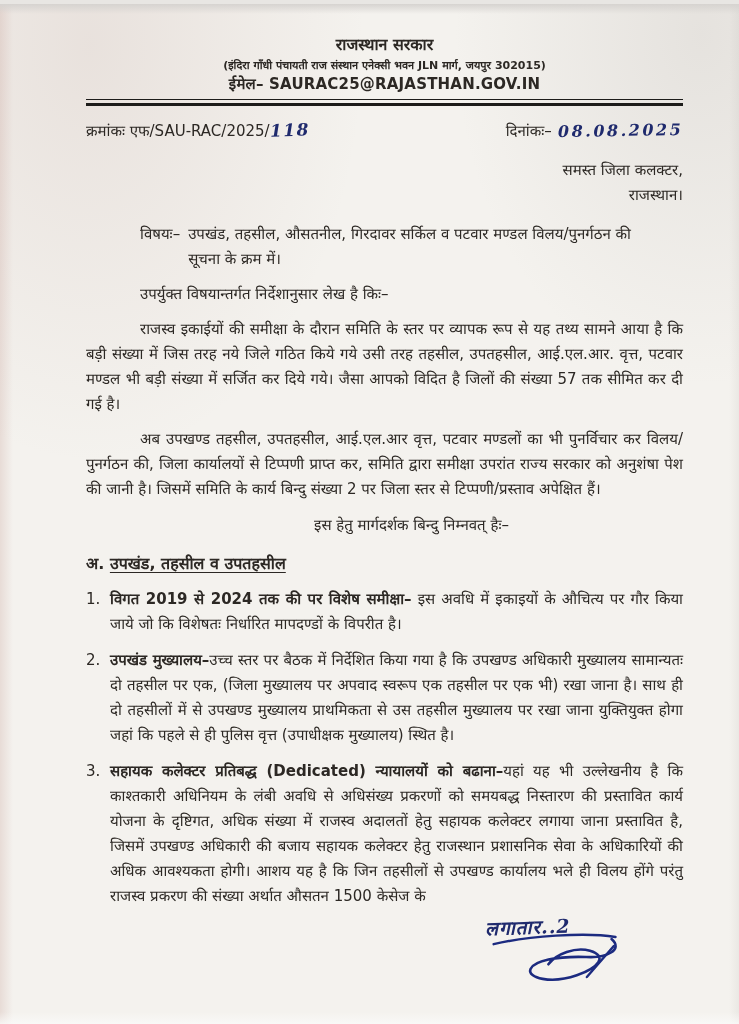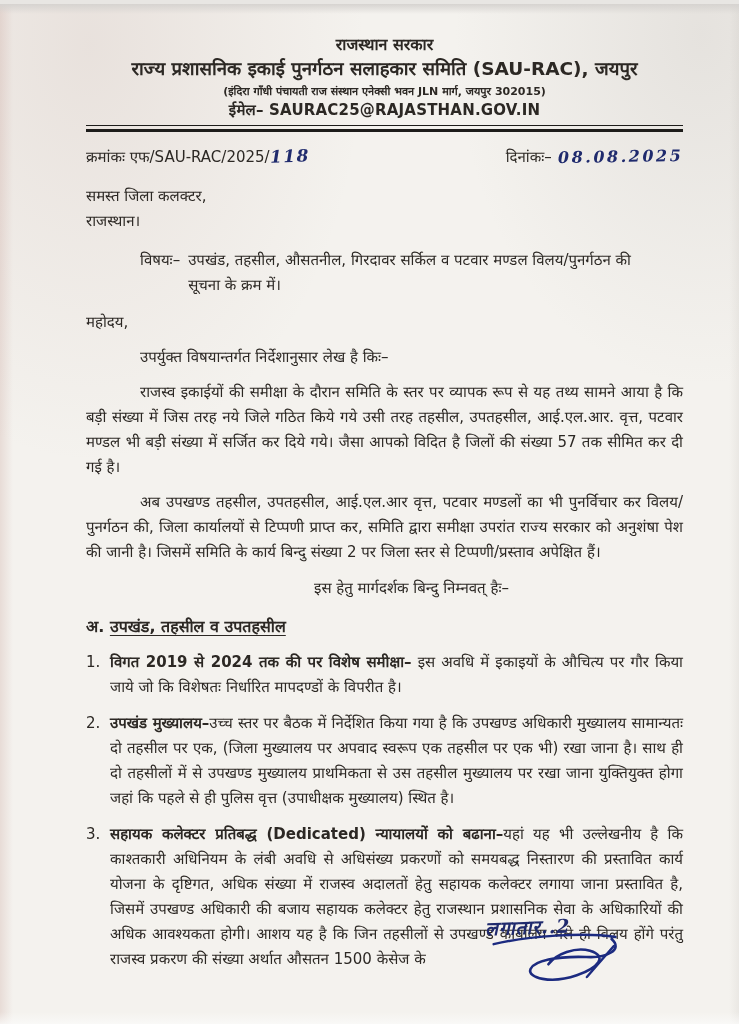--- a/index.html
+++ b/index.html
@@ -23,21 +23,21 @@
   .hdr .l2{font-size:18.5px;font-weight:bold;line-height:26px;}
   .hdr .l3{font-size:11px;font-weight:bold;line-height:19px;}
   .hdr .l4{font-size:15px;font-weight:bold;line-height:19px;letter-spacing:.2px;}
   .rule{margin-top:5px;height:3px;border-top:1.5px solid #1d1c1a;border-bottom:3px solid #1d1c1a;}
   
   .refrow{display:flex;justify-content:space-between;align-items:baseline;margin-top:12px;}
   .ink{color:#1f2a6d;font-family:"DejaVu Serif","Liberation Serif",serif;font-style:italic;font-weight:bold;}
   .refnum{display:inline-block;font-size:17px;letter-spacing:1.5px;transform:rotate(-2deg);}
   .dateval{display:inline-block;font-size:16px;letter-spacing:2.5px;transform:rotate(-1deg);margin-left:6px;}
   
-  .addr{margin-top:14px;}
+  .addr{margin-top:14px;text-align:right;}
   .subject{display:flex;margin-top:14px;padding-left:54px;}
   .subject .lbl{white-space:nowrap;margin-right:8px;}
   .subject .txt{max-width:470px;}
   .salut{margin-top:12px;}
   .intro{margin-top:10px;padding-left:54px;}
   .para{margin-top:10px;text-align:justify;text-indent:54px;}
   .lead-line{margin-top:11px;padding-left:54px;text-align:center;}
   .sect{margin-top:13px;font-weight:bold;font-size:16px;}
   .sect .u{text-decoration:underline;text-underline-offset:3px;}
   .item{display:flex;margin-top:11px;}
@@ -50,21 +50,20 @@
   .sig svg{display:block;margin-top:-4px;margin-left:4px;}
 </style>
 </head>
 <body>
 
 <div class="page">
   <div class="content">
 
     <div class="hdr">
       <div class="l1">राजस्थान सरकार</div>
-      <div class="l2">राज्य प्रशासनिक इकाई पुनर्गठन सलाहकार समिति (SAU-RAC), जयपुर</div>
       <div class="l3">(इंदिरा गाँधी पंचायती राज संस्थान एनेक्सी भवन JLN मार्ग, जयपुर 302015)</div>
       <div class="l4">ईमेल– SAURAC25@RAJASTHAN.GOV.IN</div>
     </div>
     <div class="rule"></div>
 
     <div class="refrow">
       <div>
         <span>क्रमांकः एफ/SAU-RAC/2025/</span><span class="ink refnum">118</span>
       </div>
       <div>
@@ -75,21 +74,20 @@
     <div class="addr">
       <div>समस्त जिला कलक्टर,</div>
       <div>राजस्थान।</div>
     </div>
 
     <div class="subject">
       <span class="lbl">विषयः–</span>
       <span class="txt">उपखंड, तहसील, औसतनील, गिरदावर सर्किल व पटवार मण्डल विलय/पुनर्गठन की सूचना के क्रम में।</span>
     </div>
 
-    <div class="salut">महोदय,</div>
     <div class="intro">उपर्युक्त विषयान्तर्गत निर्देशानुसार लेख है किः–</div>
 
     <div class="para">राजस्व इकाईयों की समीक्षा के दौरान समिति के स्तर पर व्यापक रूप से यह तथ्य सामने आया है कि बड़ी संख्या में जिस तरह नये जिले गठित किये गये उसी तरह तहसील, उपतहसील, आई.एल.आर. वृत्त, पटवार मण्डल भी बड़ी संख्या में सर्जित कर दिये गये। जैसा आपको विदित है जिलों की संख्या 57 तक सीमित कर दी गई है।</div>
     <div class="para">अब उपखण्ड तहसील, उपतहसील, आई.एल.आर वृत्त, पटवार मण्डलों का भी पुनर्विचार कर विलय/पुनर्गठन की, जिला कार्यालयों से टिप्पणी प्राप्त कर, समिति द्वारा समीक्षा उपरांत राज्य सरकार को अनुशंषा पेश की जानी है। जिसमें समिति के कार्य बिन्दु संख्या 2 पर जिला स्तर से टिप्पणी/प्रस्ताव अपेक्षित हैं।</div>
     <div class="lead-line">इस हेतु मार्गदर्शक बिन्दु निम्नवत् हैः–</div>
 
     <div class="sect">
       <span>अ.</span>
       <span class="u">उपखंड, तहसील व उपतहसील</span>
     </div>

